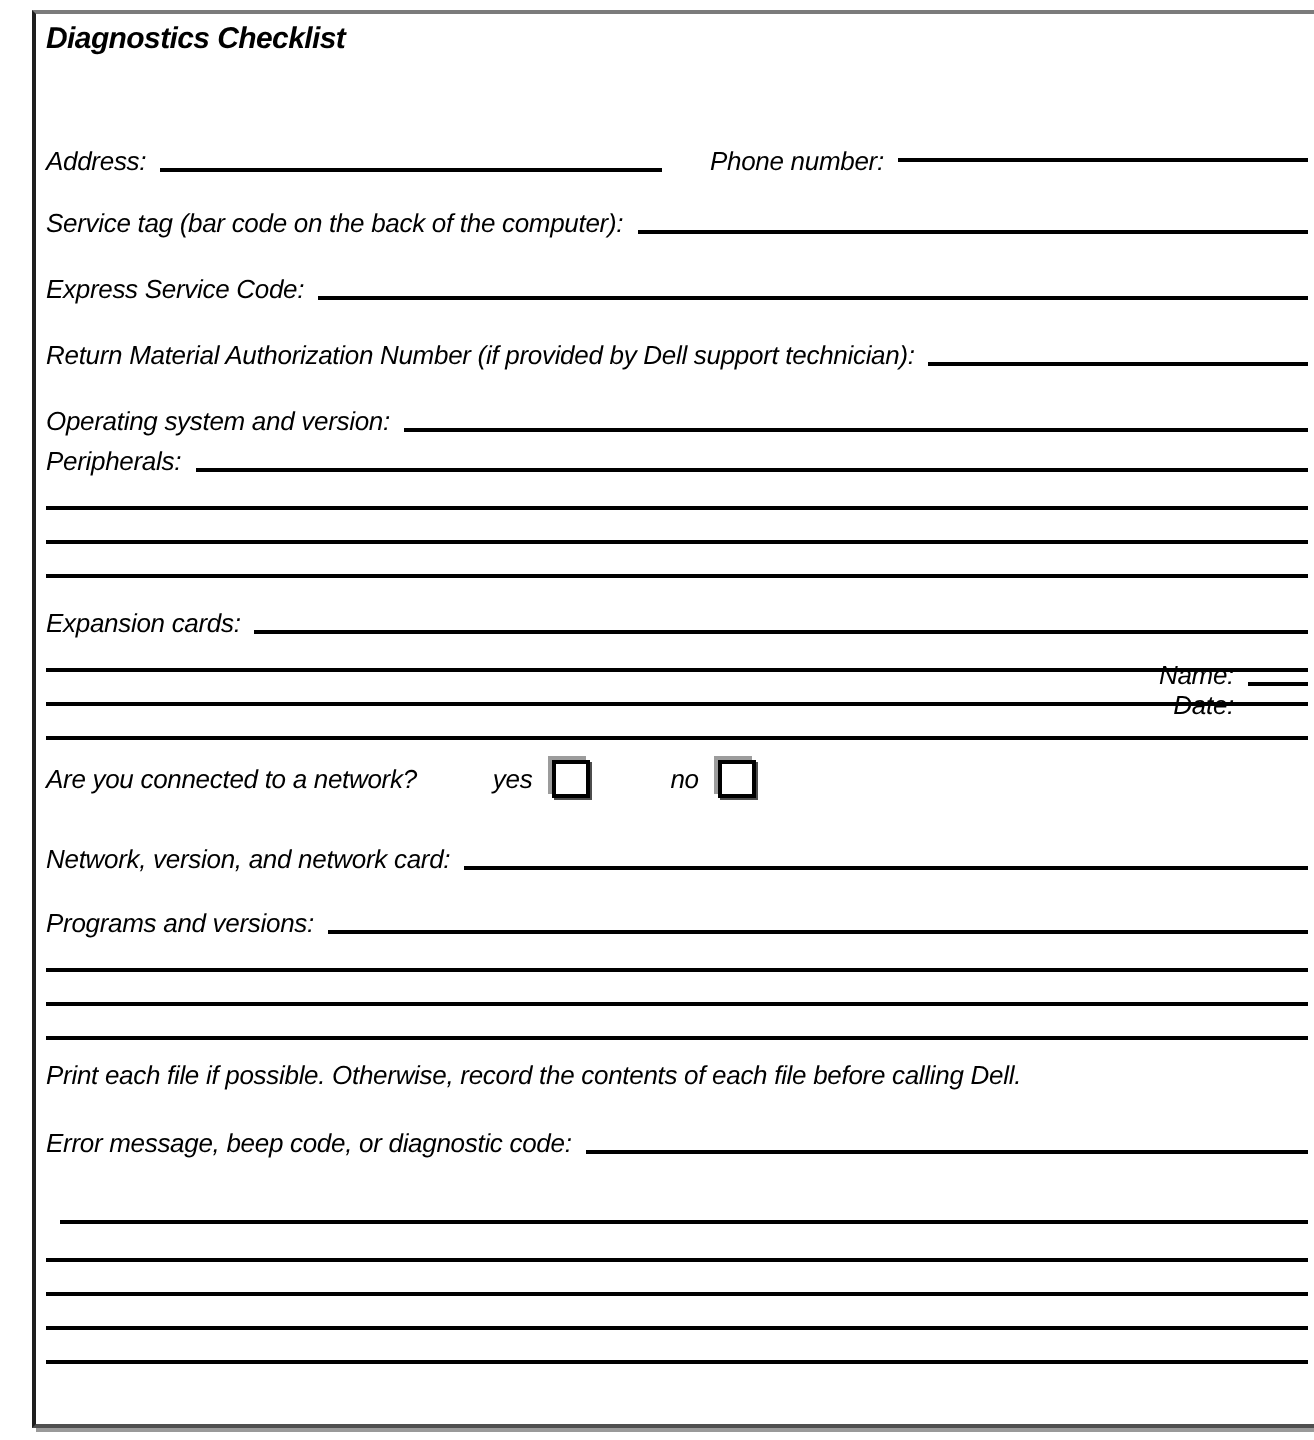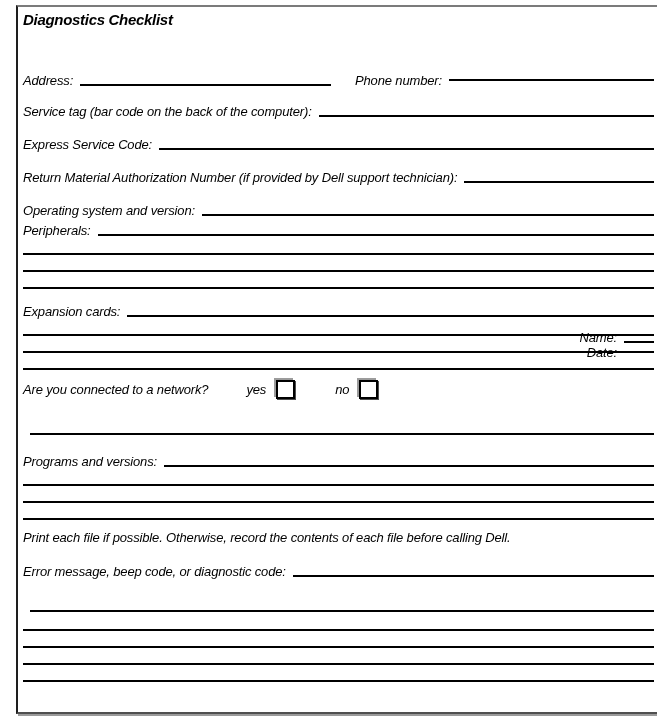--- a/index.html
+++ b/index.html
@@ -105,20 +105,21 @@
 
   <div class="frow cbrow m-cb">
     <span class="lbl">Are you connected to a network?</span>
     <span class="lbl opt">yes</span>
     <span class="cb"></span>
     <span class="lbl opt opt2">no</span>
     <span class="cb"></span>
   </div>
 
   <div class="frow m-net">
+    <span class="lbl">Network, version, and network card:</span>
     <span class="wline"></span>
   </div>
 
   <div class="frow m-prog">
     <span class="lbl">Programs and versions:</span>
     <span class="wline"></span>
   </div>
   <div class="blankwrap">
     <div class="blank"></div>
     <div class="blank"></div>

